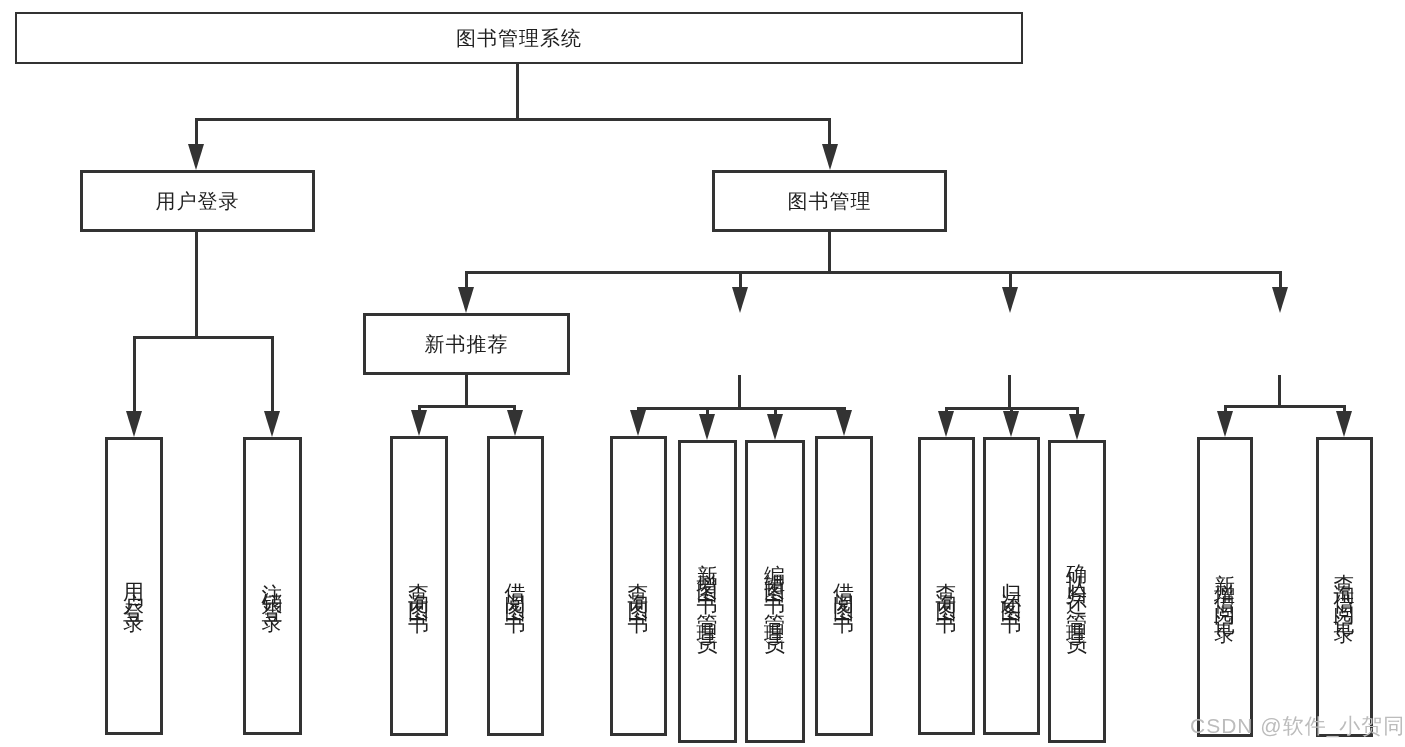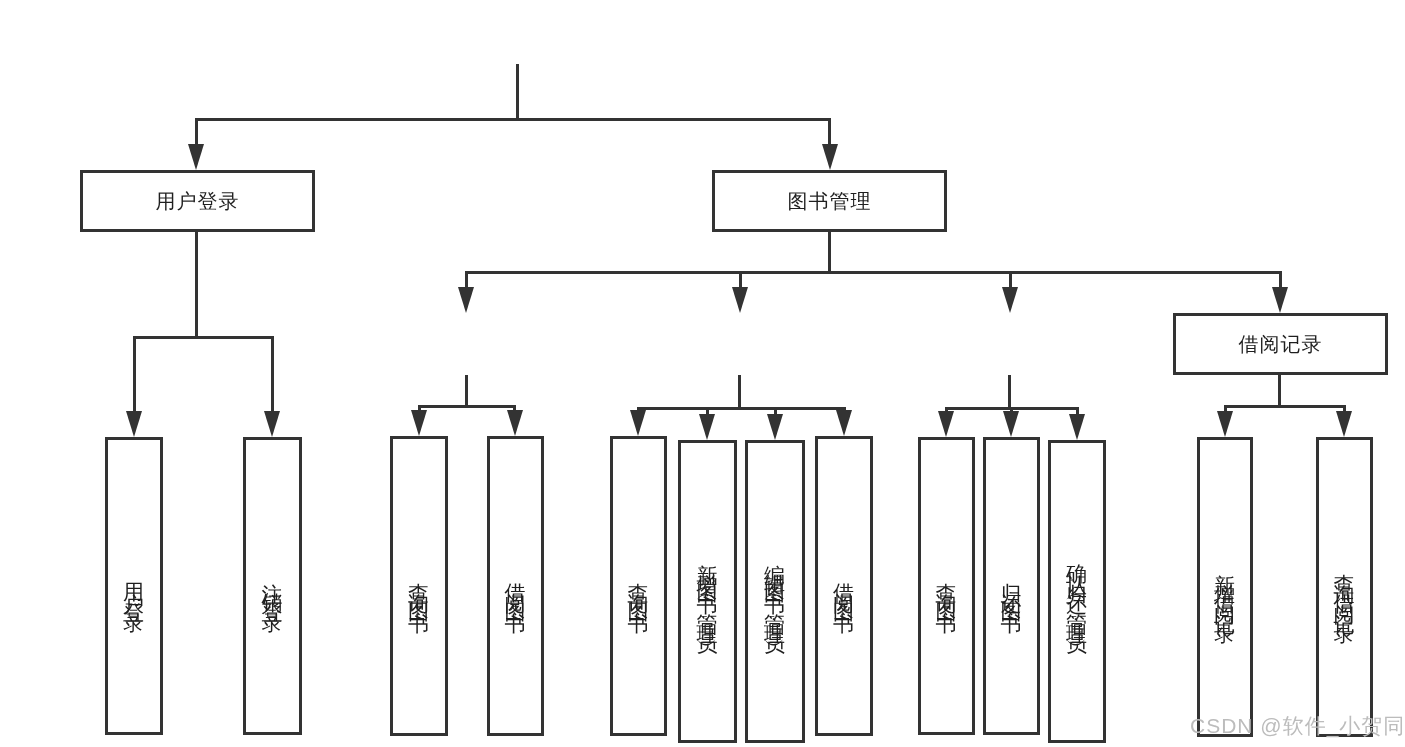--- a/index.html
+++ b/index.html
@@ -54,20 +54,23 @@
     color:var(--watermark-color);
     z-index:5;
     white-space:nowrap;
   }
 </style>
 </head>
 <body>
 
 <div class="canvas">
 
+  <div class="node node-root" style="left:15px;top:12px;width:1008px;height:52px">
+    <span>图书管理系统</span>
+  </div>
 
   <div class="vline" style="left:516px;top:64px;height:54px"></div>
   <div class="hline" style="left:195px;top:118px;width:635px"></div>
   <div class="vline" style="left:195px;top:118px;height:28px"></div>
   <div class="arrow" style="left:188px;top:144px"></div>
   <div class="vline" style="left:828px;top:118px;height:28px"></div>
   <div class="arrow" style="left:822px;top:144px"></div>
 
   <div class="node" style="left:80px;top:170px;width:235px;height:62px">
     <span>用户登录</span>
@@ -87,22 +90,22 @@
   <div class="hline" style="left:465px;top:271px;width:816px"></div>
   <div class="vline" style="left:465px;top:271px;height:16px"></div>
   <div class="arrow" style="left:458px;top:287px"></div>
   <div class="vline" style="left:739px;top:271px;height:16px"></div>
   <div class="arrow" style="left:732px;top:287px"></div>
   <div class="vline" style="left:1009px;top:271px;height:16px"></div>
   <div class="arrow" style="left:1002px;top:287px"></div>
   <div class="vline" style="left:1279px;top:271px;height:16px"></div>
   <div class="arrow" style="left:1272px;top:287px"></div>
 
-  <div class="node" style="left:1173px;top:313px;width:215px;height:62px">
-    <span>借阅记录</span>
+  <div class="node" style="left:363px;top:313px;width:207px;height:62px">
+    <span>新书推荐</span>
   </div>
 
   <div class="vline" style="left:465px;top:375px;height:30px"></div>
   <div class="hline" style="left:418px;top:405px;width:97px"></div>
   <div class="vline" style="left:418px;top:405px;height:7px"></div>
   <div class="arrow" style="left:411px;top:410px"></div>
   <div class="vline" style="left:513px;top:405px;height:7px"></div>
   <div class="arrow" style="left:507px;top:410px"></div>
 
   <div class="vline" style="left:738px;top:375px;height:32px"></div>

